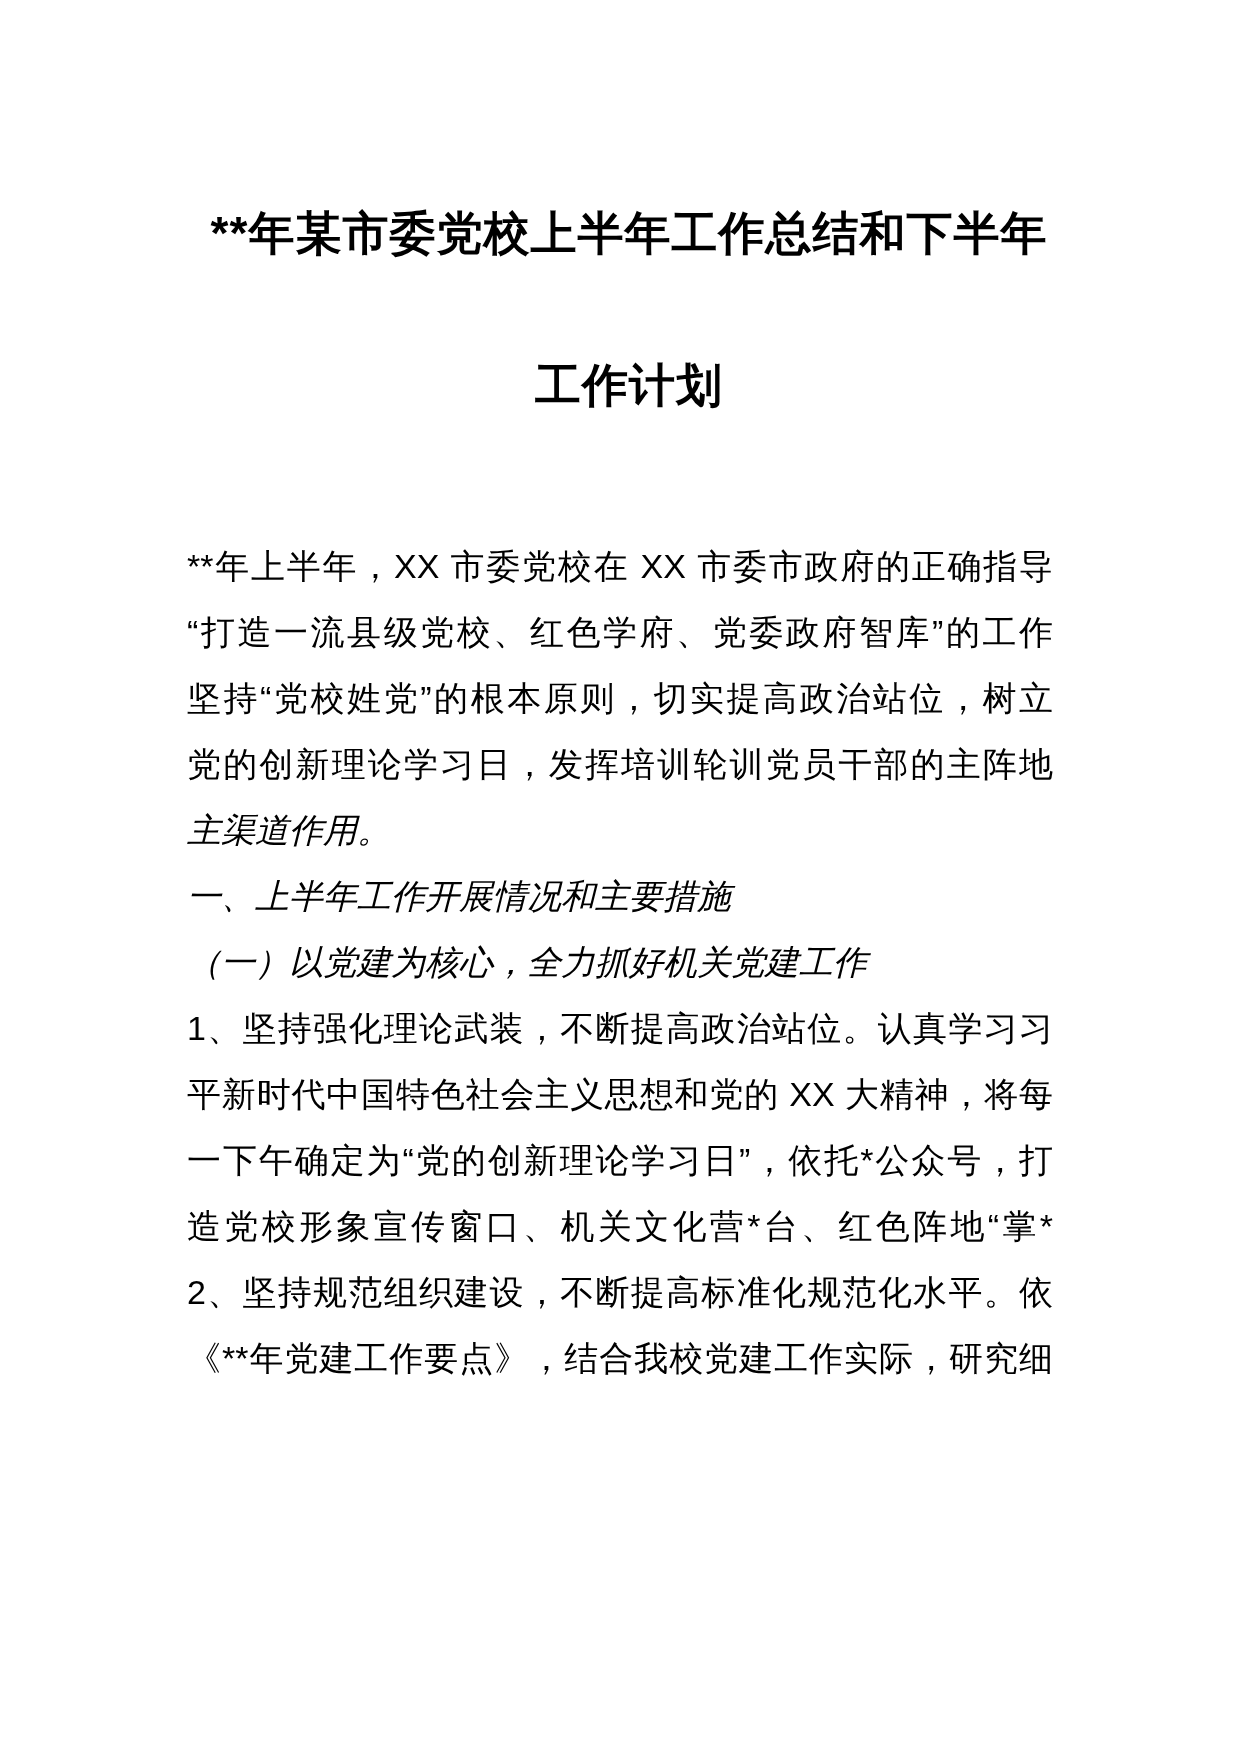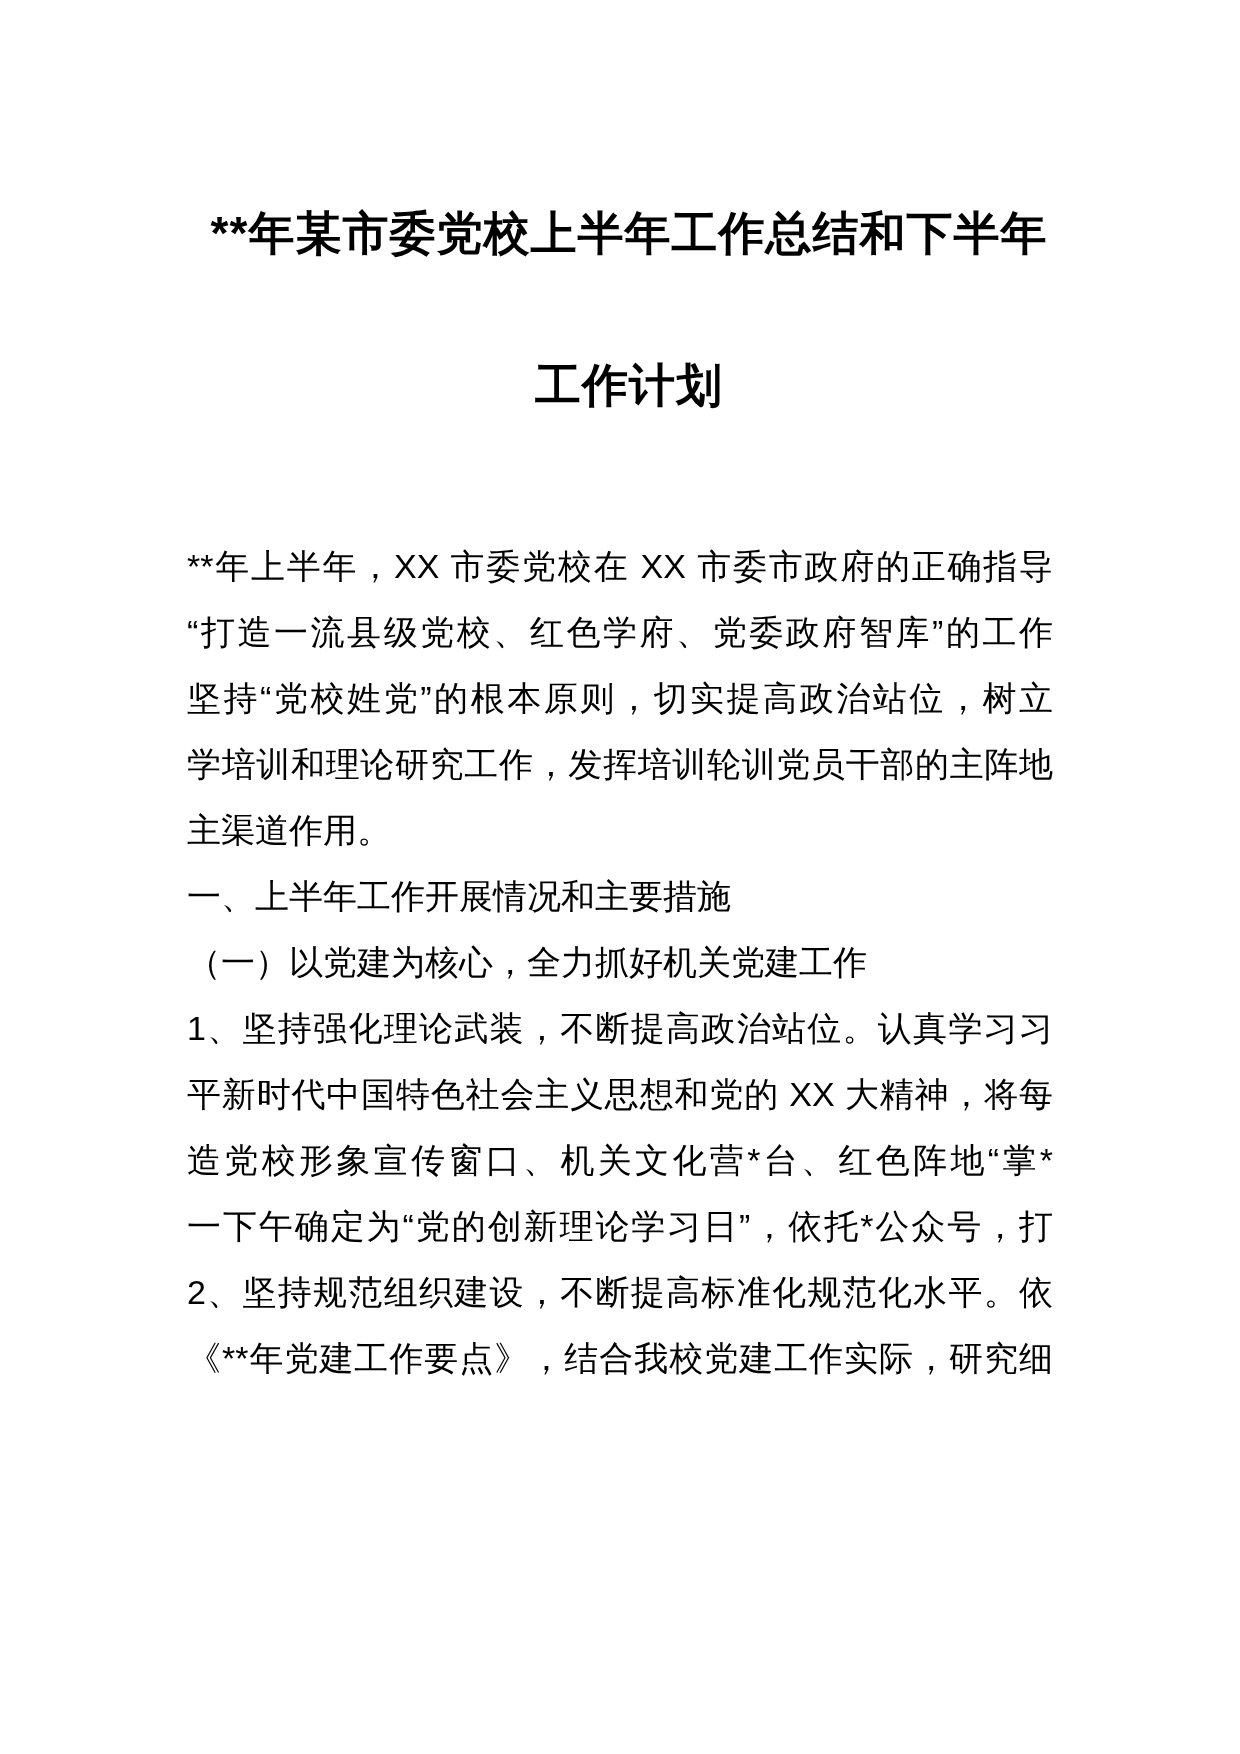--- a/index.html
+++ b/index.html
@@ -44,41 +44,42 @@
     height: 66px;
     overflow: hidden;
   }
   .line[data-align="justify"] {
     text-align: justify;
     text-align-last: justify;
   }
   .line[data-align="left"] {
     text-align: center;
     text-align-last: left;
+    font-style: italic;
   }
 </style>
 </head>
 <body>
 
 <div class="page">
 
   <div class="title-block">
     <div class="title-line">**年某市委党校上半年工作总结和下半年</div>
     <div class="title-line">工作计划</div>
   </div>
 
   <div class="body-block">
     <div class="line" data-align="justify">**年上半年，XX 市委党校在 XX 市委市政府的正确指导下，</div>
     <div class="line" data-align="justify">“打造一流县级党校、红色学府、党委政府智库”的工作</div>
     <div class="line" data-align="justify">坚持“党校姓党”的根本原则，切实提高政治站位，树立</div>
-    <div class="line" data-align="justify">学培训和理论研究工作，发挥培训轮训党员干部的主阵地</div>
+    <div class="line" data-align="justify">党的创新理论学习日，发挥培训轮训党员干部的主阵地</div>
     <div class="line" data-align="left">主渠道作用。</div>
     <div class="line" data-align="left">一、上半年工作开展情况和主要措施</div>
     <div class="line" data-align="left">（一）以党建为核心，全力抓好机关党建工作</div>
     <div class="line" data-align="justify">1、坚持强化理论武装，不断提高政治站位。认真学习习近</div>
     <div class="line" data-align="justify">平新时代中国特色社会主义思想和党的 XX 大精神，将每周</div>
+    <div class="line" data-align="justify">一下午确定为“党的创新理论学习日”，依托*公众号，打</div>
     <div class="line" data-align="justify">造党校形象宣传窗口、机关文化营*台、红色阵地“掌*</div>
-    <div class="line" data-align="justify">一下午确定为“党的创新理论学习日”，依托*公众号，打</div>
     <div class="line" data-align="justify">2、坚持规范组织建设，不断提高标准化规范化水平。依据</div>
     <div class="line" data-align="justify">《**年党建工作要点》，结合我校党建工作实际，研究细</div>
   </div>
 
 </div>
 
 </body></html>

